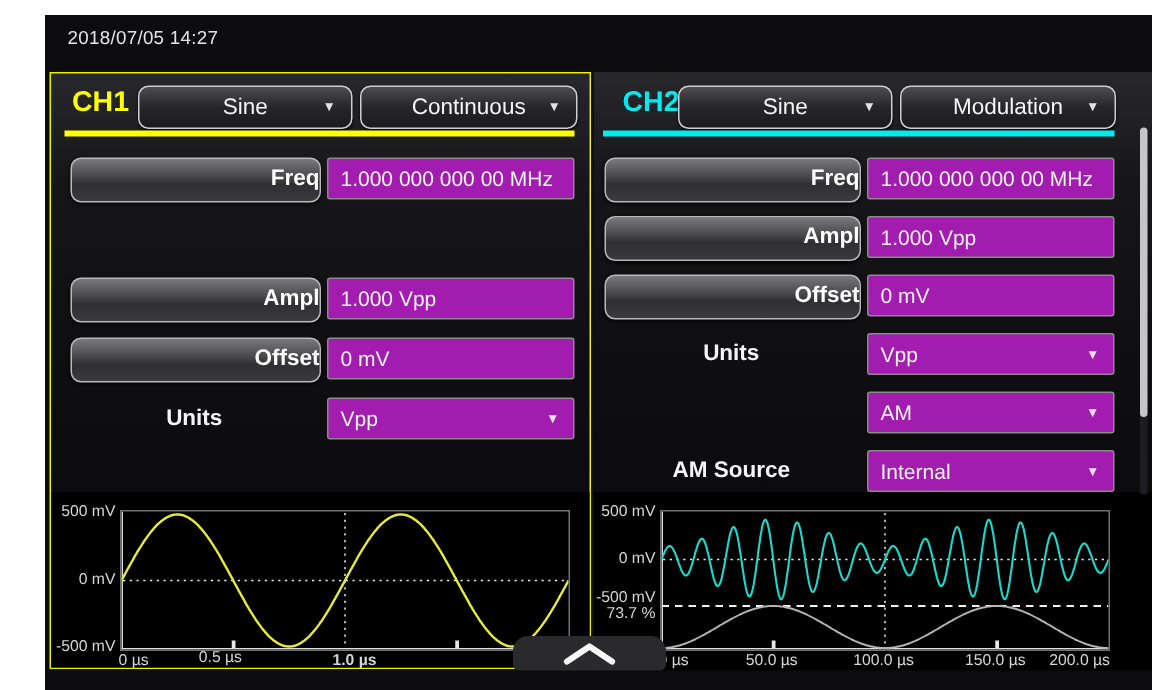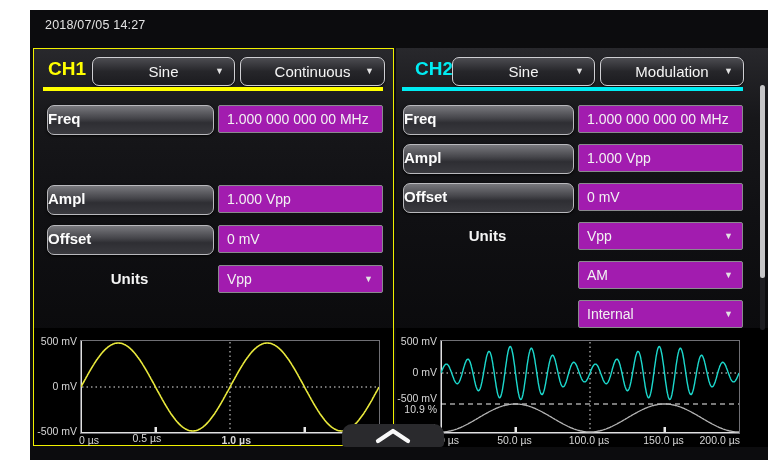--- a/index.html
+++ b/index.html
@@ -19,21 +19,21 @@
   .ch-label{position:absolute;top:48px;font-size:19px;font-weight:bold;color:var(--accent,#fff);}
   .accent-rule{position:absolute;top:77px;height:4px;background:var(--accent,#fff);}
 
   .hdr-dd{position:absolute;top:47px;height:27px;border:1px solid #cfcfd3;border-radius:7px;
           background:linear-gradient(180deg,#4c4c51,#26262a 50%,#1b1b1f);
           color:#f5f5f5;font-size:15px;text-align:center;line-height:27px;box-shadow:0 1px 2px rgba(0,0,0,.8);}
   .dd-arrow{position:absolute;right:10px;top:0;font-size:9px;line-height:27px;color:#e2e2e2;}
 
   .row-el{position:absolute;height:28px;}
   .btn{border:1px solid #b9b9bd;border-radius:7px;color:#fdfdfd;font-size:15px;font-weight:bold;
-       text-align:left;line-height:26px;
+       text-align:right;line-height:26px;
        background:linear-gradient(180deg,#78787d,#47474c 42%,#2e2e33 60%,#3a3a3f);
        box-shadow:0 1px 3px rgba(0,0,0,.9);}
   .plainlabel{color:#f5f5f5;font-size:15px;font-weight:bold;text-align:center;line-height:28px;}
   .val{border:1px solid #8a8a8e;border-radius:2px;background:#a21caf;color:#f2f2f2;
        font-size:14px;line-height:26px;padding-left:8px;box-sizing:border-box;}
   .val .dd-arrow{line-height:26px;right:9px;}
 
   .ch1-col-l{left:17px;width:165px;}
   .ch1-col-v{left:188px;width:165px;}
   .ch2-col-l{left:373px;width:169px;}
@@ -103,20 +103,21 @@
   <div class="row-el val ch2-col-v" style="top:173px">0 mV</div>
   <div class="row-el plainlabel ch2-col-l" style="top:212px">Units</div>
   <div class="row-el val ch2-col-v" style="top:212px">
     <span>Vpp</span>
     <span class="dd-arrow">▼</span>
   </div>
   <div class="row-el val ch2-col-v" style="top:251px">
     <span>AM</span>
     <span class="dd-arrow">▼</span>
   </div>
+  <div class="row-el plainlabel ch2-col-l" style="top:290px">AM Source</div>
   <div class="row-el val ch2-col-v" style="top:290px">
     <span>Internal</span>
     <span class="dd-arrow">▼</span>
   </div>
 
   <div class="plot" id="plot-ch1" style="left:50px;top:330px;width:298px;height:92px">
     <svg id="svg-ch1" width="298" height="92" viewBox="0 0 298 92">
         <line x1="149" y1="1" x2="149" y2="91" stroke="#e8e8e8" stroke-width="1" stroke-dasharray="1.5 3"></line>
         <line x1="1" y1="46" x2="297" y2="46" stroke="#e8e8e8" stroke-width="1" stroke-dasharray="1.5 3"></line>
         <line x1="0.5" y1="0" x2="0.5" y2="92" stroke="#e0e0e0" stroke-width="1"></line>
@@ -154,20 +155,20 @@
     <span class="tick-label" style="left: 2px; top: 370px; width: 45px; text-align: right;">0 mV</span>
     <span class="tick-label" style="left: 2px; top: 415px; width: 45px; text-align: right;">-500 mV</span>
     <span class="tick-label" style="left: 49px; top: 424px; width: 44px; text-align: left;">0 µs</span>
     <span class="tick-label" style="left: 102.5px; top: 422px; width: 44px; text-align: left;">0.5 µs</span>
     <span class="tick-label" style="left: 177px; top: 424px; width: 44px; text-align: right; font-weight: bold;">1.0 µs</span>
     <span class="tick-label" style="left: 251.5px; top: 407px; width: 44px; text-align: center; margin-top: 44px;">1.5 µs</span>
     <span class="tick-label" style="left: 308px; top: 424px; width: 42px; text-align: right;">2.0 µs</span>
     <span class="tick-label" style="left: 362px; top: 325px; width: 45px; text-align: right;">500 mV</span>
     <span class="tick-label" style="left: 362px; top: 356px; width: 45px; text-align: right;">0 mV</span>
     <span class="tick-label" style="left: 362px; top: 382px; width: 45px; text-align: right;">-500 mV</span>
-    <span class="tick-label" style="left: 362px; top: 393px; width: 45px; text-align: right;">10.9 %</span>
+    <span class="tick-label" style="left: 362px; top: 393px; width: 45px; text-align: right;">73.7 %</span>
     <span class="tick-label" style="left: 362px; top: 412px; width: 45px; text-align: right;">0.0 %</span>
     <span class="tick-label" style="left: 409px; top: 424px; width: 44px; text-align: left;">0 µs</span>
     <span class="tick-label" style="left: 462.5px; top: 424px; width: 44px; text-align: center;">50.0 µs</span>
     <span class="tick-label" style="left: 537px; top: 424px; width: 44px; text-align: center;">100.0 µs</span>
     <span class="tick-label" style="left: 611.5px; top: 424px; width: 44px; text-align: center;">150.0 µs</span>
     <span class="tick-label" style="left: 668px; top: 424px; width: 42px; text-align: right;">200.0 µs</span>
   </div>
 
 </body></html>

